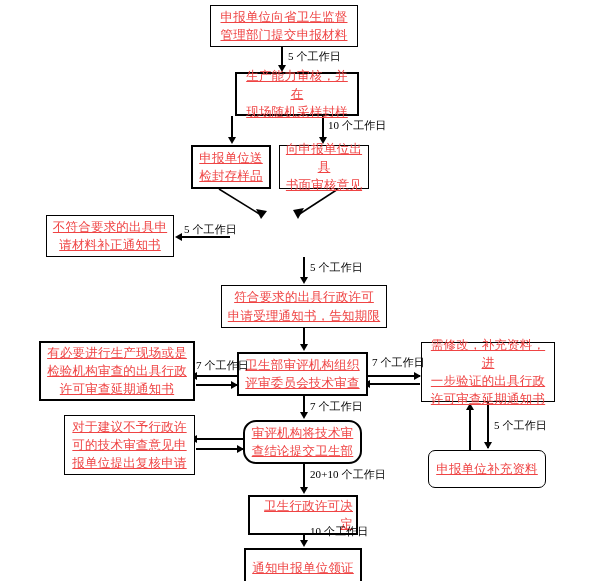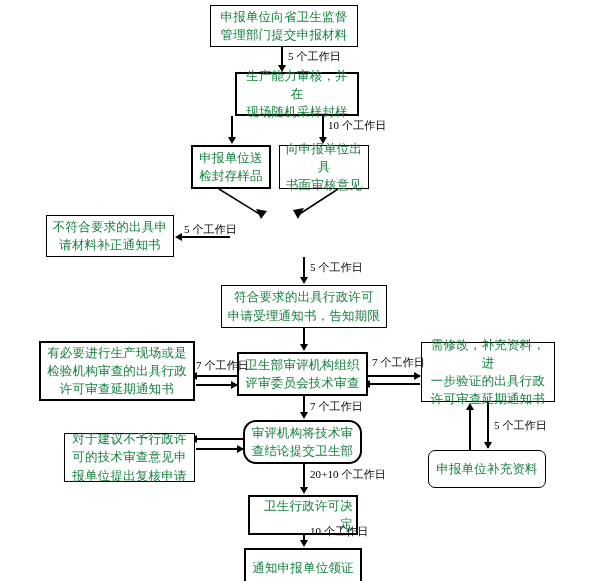--- a/index.html
+++ b/index.html
@@ -19,26 +19,27 @@
   }
   .node {
     position: absolute;
     box-sizing: border-box;
     border: 1.5px solid #000000;
     background: #ffffff;
     display: flex;
     align-items: center;
     justify-content: center;
     text-align: center;
-    color: #15803d;
+    color: #ef4444;
     font-size: 12.5px;
     line-height: 1.45;
     letter-spacing: 0.2px;
     z-index: 3;
     padding: 18px 3px;
+    text-decoration: underline;
   }
   .node.thick { border-width: 2px; }
   .node span { display: block; width: 100%; }
   .edge {
     position: absolute;
     background: #000000;
     z-index: 1;
   }
   .edge.v { width: 1.5px; }
   .edge.h { height: 1.5px; }
@@ -146,21 +147,21 @@
   </div>
 
   <div class="node" style="left:421px; top:342px; width:134px; height:60px;">
     <span>
       <span>需修改，补充资料，进</span>
       <span>一步验证的出具行政</span>
       <span>许可审查延期通知书</span>
     </span>
   </div>
 
-  <div class="node" style="left:64px; top:415px; width:131px; height:49px;margin-top:18px;">
+  <div class="node" style="left:64px; top:415px; width:131px; height:60px;">
     <span>
       <span>对于建议不予行政许</span>
       <span>可的技术审查意见申</span>
       <span>报单位提出复核申请</span>
     </span>
   </div>
 
   <div class="node thick" style="left:243px; top:420px; width:119px; height:44px;border-radius:13px;">
     <span>
       <span>审评机构将技术审</span>

